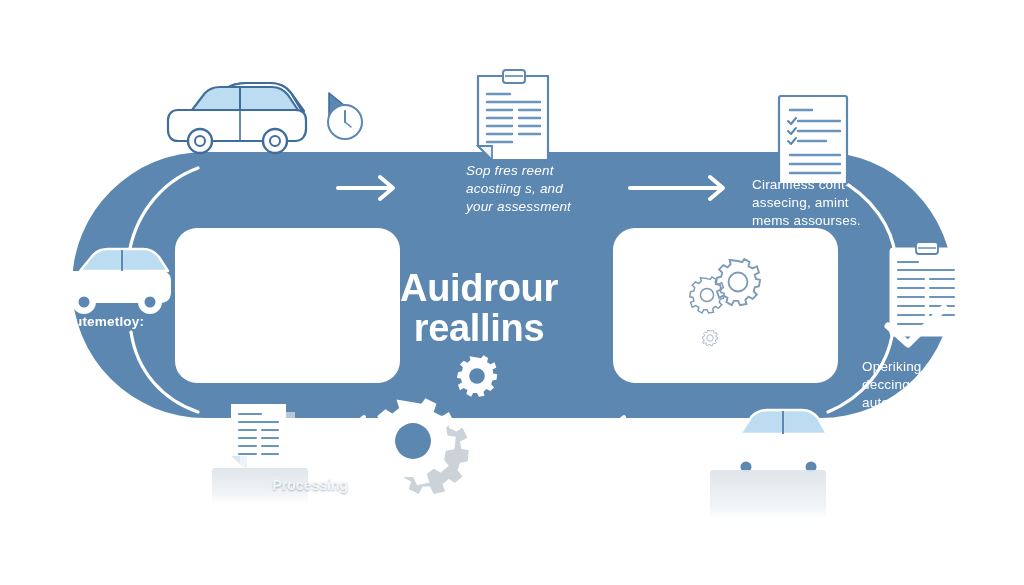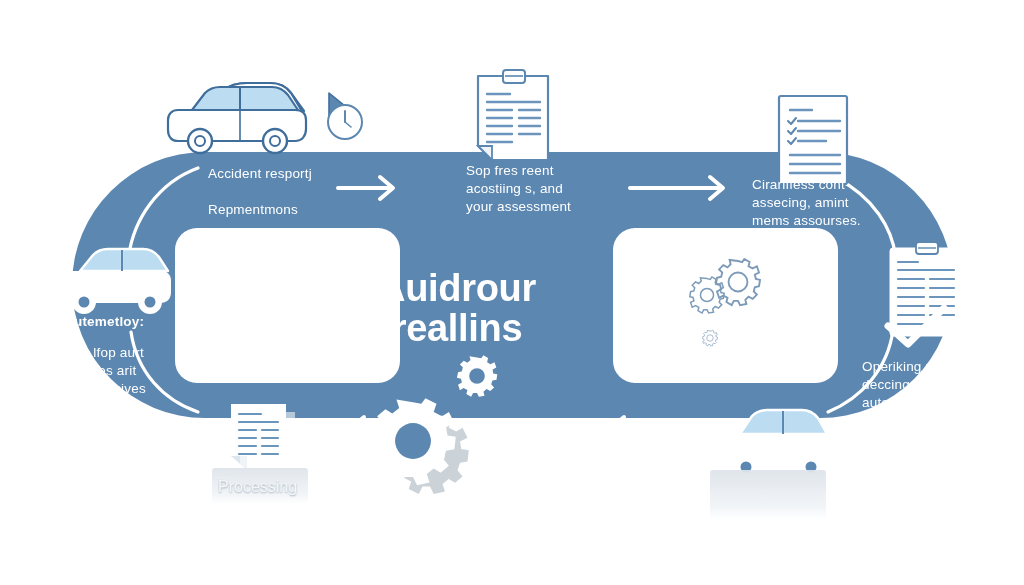--- a/index.html
+++ b/index.html
@@ -44,26 +44,27 @@
   }
   .ghostbox {
     position: absolute;
     background: linear-gradient(180deg, rgba(222,228,234,0.95) 0%, rgba(236,240,244,0.65) 75%, rgba(255,255,255,0) 100%);
     filter: blur(0.4px);
     border-radius: 3px;
   }
   .ghost-label {
     position: absolute;
     color: #f4f7fa;
-    font-size: 16px;
-    font-weight: normal;
+    font-size: 14px;
+    font-weight: bold;
     line-height: 1.25;
     white-space: pre-line;
     text-shadow: 0 1px 2px rgba(140,156,172,0.85);
     opacity: 0.95;
+    text-align: right;
   }
 </style>
 </head>
 <body>
 
 <div id="stage">
 
   <svg class="layer" viewBox="0 0 1024 585">
     <defs>
       <clipPath id="trackClip">
@@ -274,42 +275,36 @@
       <circle cx="746" cy="467" r="12.5" fill="#ffffff"></circle>
       <circle cx="746" cy="467" r="5.5" fill="#5b87b0"></circle>
       <circle cx="811" cy="467" r="12.5" fill="#ffffff"></circle>
       <circle cx="811" cy="467" r="5.5" fill="#5b87b0"></circle>
     </g>
   </svg>
 
   <div class="ghostbox" style="left:212px; top:468px; width:96px; height:36px;"></div>
   <div class="ghostbox" style="left:710px; top:470px; width:116px; height:50px;"></div>
 
-  <div class="txt label-sm" style="left:208px; top:165px; width:160px;">Accident resportj
-
-Repmentmons</div>
-
-  <div class="txt label-sm" style="left:466px; top:162px; width:180px;">Sop fres reent
+
+  <div class="txt label-sm" style="left:466px; top:162px; width:180px;font-style:italic;">Sop fres reent
 acostiing s, and
 your assessment</div>
 
   <div class="txt label-sm" style="left:64px; top:313px; width:150px; font-weight:bold;">Autemetloy:</div>
 
   <div class="txt label-sm" style="left:752px; top:176px; width:170px;">Cirarlffess cont
 assecing, amint
 mems assourses.</div>
 
-  <div class="txt label-sm" style="left:64px; top:344px; width:150px;">Dep lfop aurt
-bestires arit
-emhr accives</div>
 
   <div class="txt label-sm" style="left:862px; top:358px; width:160px;">Operiking rant
 deccing, eont,
 autestce wlths
 here assctve.</div>
 
   <div class="ghost-label" style="left:218px; top:477px; width:130px;">Processing</div>
 
 
-  <div class="center-title" style="left:342px; top:268px; width:230px;text-align:center;">Auidrour
+  <div class="center-title" style="left:364px; top:268px; width:230px;text-align:center;">Auidrour
 reallins</div>
 
 </div>
 
 </body></html>

